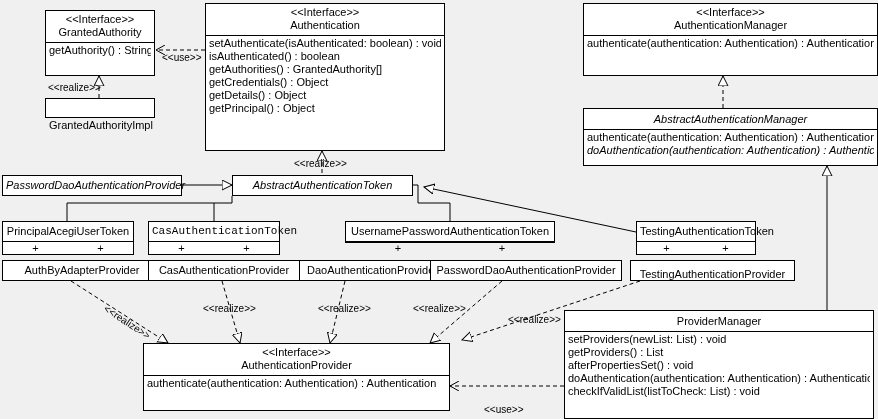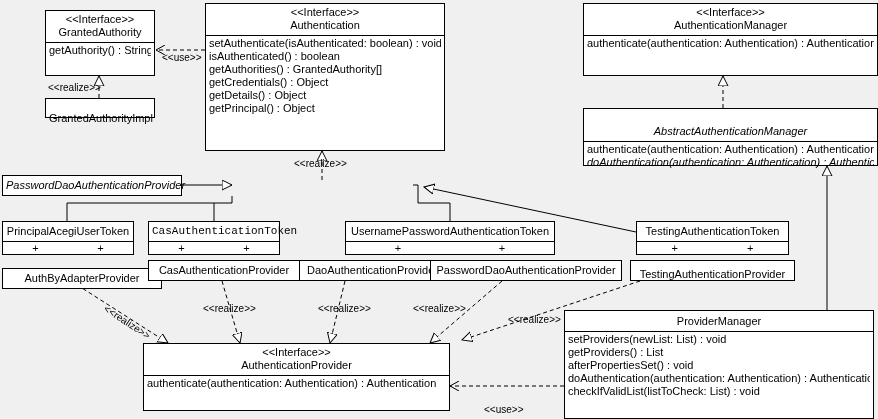--- a/index.html
+++ b/index.html
@@ -130,21 +130,21 @@
       <div class="stereo">&lt;&lt;Interface&gt;&gt;</div>
       <div class="name">GrantedAuthority</div>
     </div>
     <div class="sep"></div>
     <div class="compart">
       <div class="row">getAuthority() : String</div>
     </div>
   </div>
 
   <div class="uml" style="left:45px; top:98px; width:110px; height:20px;">
-    <div class="hdr" style="padding-top:13px;">
+    <div class="hdr" style="padding-top:20px;">
       <div class="name">GrantedAuthorityImpl</div>
     </div>
   </div>
 
   <div class="uml" style="left:205px; top:3px; width:240px; height:148px;">
     <div class="hdr">
       <div class="stereo">&lt;&lt;Interface&gt;&gt;</div>
       <div class="name">Authentication</div>
     </div>
     <div class="sep"></div>
@@ -163,36 +163,41 @@
       <div class="stereo">&lt;&lt;Interface&gt;&gt;</div>
       <div class="name">AuthenticationManager</div>
     </div>
     <div class="sep"></div>
     <div class="compart">
       <div class="row">authenticate(authentication: Authentication) : Authentication</div>
     </div>
   </div>
 
   <div class="uml" style="left:583px; top:108px; width:295px; height:58px;">
-    <div class="hdr" style="padding-top:16px;">
+    <div class="hdr" style="padding-top:4px;">
       <div class="name italic">AbstractAuthenticationManager</div>
     </div>
     <div class="sep"></div>
     <div class="compart">
       <div class="row">authenticate(authentication: Authentication) : Authentication</div>
       <div class="row italic">doAuthentication(authentication: Authentication) : Authentication</div>
     </div>
   </div>
 
   <div class="uml" style="left:2px; top:175px; width:180px; height:21px;">
     <div class="hdr" style="padding-top:3px;">
       <div class="name italic">PasswordDaoAuthenticationProvider</div>
     </div>
   </div>
 
+  <div class="uml" style="left:232px; top:175px; width:181px; height:21px;">
+    <div class="hdr" style="padding-top:3px;">
+      <div class="name italic">AbstractAuthenticationToken</div>
+    </div>
+  </div>
 
   <div class="uml" style="left:2px; top:221px; width:132px; height:34px;">
     <div class="hdr" style="padding-top:3px;">
       <div class="name">PrincipalAcegiUserToken</div>
     </div>
     <div class="sep"></div>
     <div class="plusrow">
       <div class="cell">+</div>
       <div class="cell">+</div>
     </div>
@@ -202,43 +207,43 @@
     <div class="hdr" style="padding-top:3px;font-family:Liberation Mono, monospace;">
       <div class="name">CasAuthenticationToken</div>
     </div>
     <div class="sep"></div>
     <div class="plusrow">
       <div class="cell">+</div>
       <div class="cell">+</div>
     </div>
   </div>
 
-  <div class="uml" style="left:345px; top:221px; width:210px; height:34px;">
+  <div class="uml" style="left:345px; top:221px; width:210px; height:22px;">
     <div class="hdr" style="padding-top:3px;">
       <div class="name">UsernamePasswordAuthenticationToken</div>
     </div>
     <div class="sep"></div>
     <div class="plusrow">
       <div class="cell">+</div>
       <div class="cell">+</div>
     </div>
   </div>
 
-  <div class="uml" style="left:636px; top:221px; width:153px; height:34px;">
+  <div class="uml" style="left:636px; top:221px; width:120px; height:34px;">
     <div class="hdr" style="padding-top:3px;">
       <div class="name">TestingAuthenticationToken</div>
     </div>
     <div class="sep"></div>
     <div class="plusrow">
       <div class="cell">+</div>
       <div class="cell">+</div>
     </div>
   </div>
 
-  <div class="uml" style="left:2px; top:260px; width:160px; height:21px;margin-top:8px;">
+  <div class="uml" style="left:2px; top:260px; width:160px; height:21px;">
     <div class="hdr" style="padding-top:3px;">
       <div class="name">AuthByAdapterProvider</div>
     </div>
   </div>
 
   <div class="uml" style="left:148px; top:260px; width:152px; height:21px;">
     <div class="hdr" style="padding-top:3px;">
       <div class="name">CasAuthenticationProvider</div>
     </div>
   </div>

